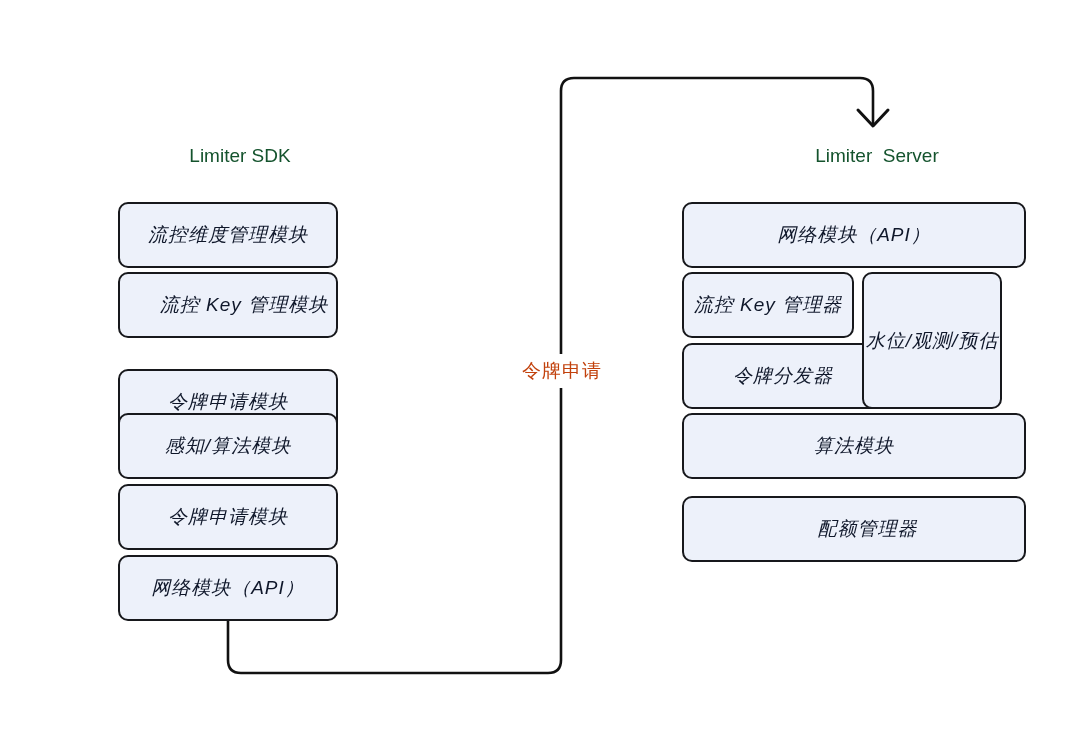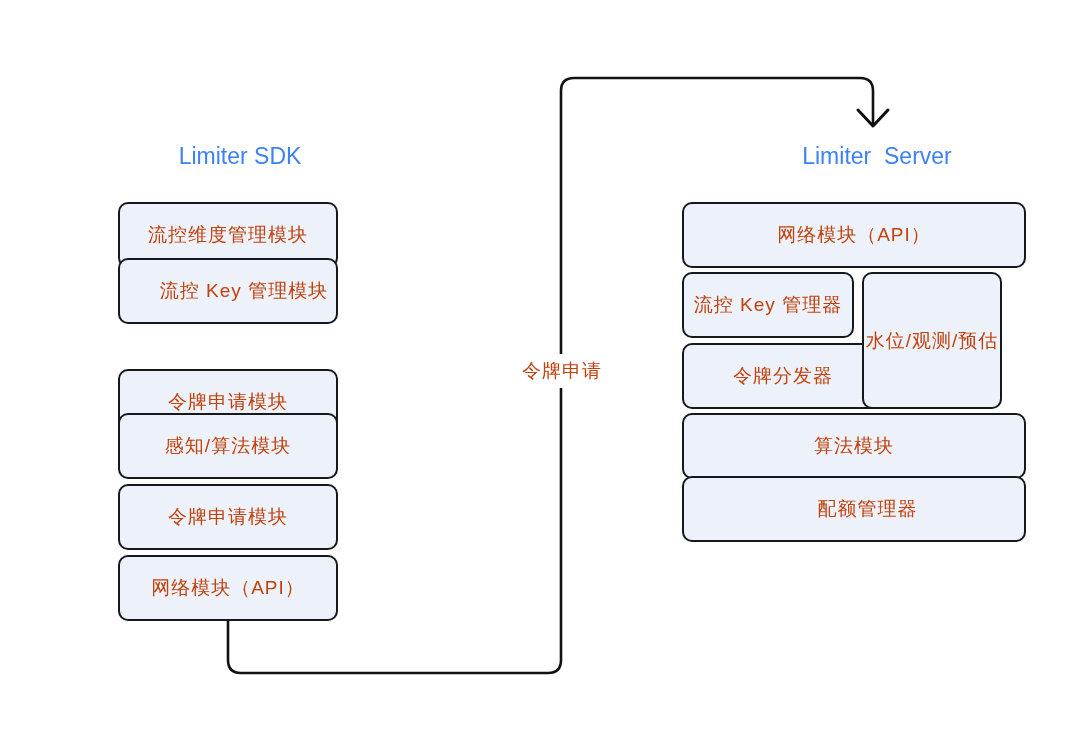--- a/index.html
+++ b/index.html
@@ -13,54 +13,55 @@
     width: 1080px;
     height: 746px;
     background: #ffffff;
     overflow: hidden;
   }
   .col-title {
     position: absolute;
     height: 32px;
     line-height: 32px;
     text-align: center;
-    font-size: 23px;
-    color: #3b82f6;
+    font-size: 19px;
+    color: #14532d;
     white-space: pre;
   }
   .box {
     position: absolute;
     box-sizing: border-box;
     background: #edf1fa;
     border: 2px solid #17181c;
     border-radius: 10px;
     display: flex;
     align-items: center;
     justify-content: center;
     font-size: 19px;
-    color: #c2410c;
+    color: #0f172a;
     text-align: center;
     letter-spacing: 1px;
+    font-style: italic;
   }
   
   .sdk-box { left: 118px; width: 220px; height: 66px; }
   .sdk-box.b0 { top: 202px; }
-  .sdk-box.b1 { top: 258px; padding-left: 32px; }
+  .sdk-box.b1 { top: 272px; padding-left: 32px; }
   .sdk-box.b2 { top: 343px; margin-top: 26px; }
   .sdk-box.b3 { top: 413px; }
   .sdk-box.b4 { top: 484px; }
   .sdk-box.b5 { top: 555px; }
   
   .srv-full { left: 682px; width: 344px; height: 66px; }
   .srv-net   { top: 202px; }
   .srv-key   { left: 682px; width: 172px; height: 66px; top: 272px; }
   .srv-disp  { left: 682px; width: 202px; height: 66px; top: 343px; }
   .srv-water { left: 862px; width: 140px; height: 137px; top: 272px; }
   .srv-algo  { top: 413px; }
-  .srv-quota { top: 476px; padding-left: 27px; }
+  .srv-quota { top: 496px; padding-left: 27px; }
 
   .arrow-svg {
     position: absolute;
     left: 0;
     top: 0;
     pointer-events: none;
   }
   .edge-label {
     position: absolute;
     left: 562px;

